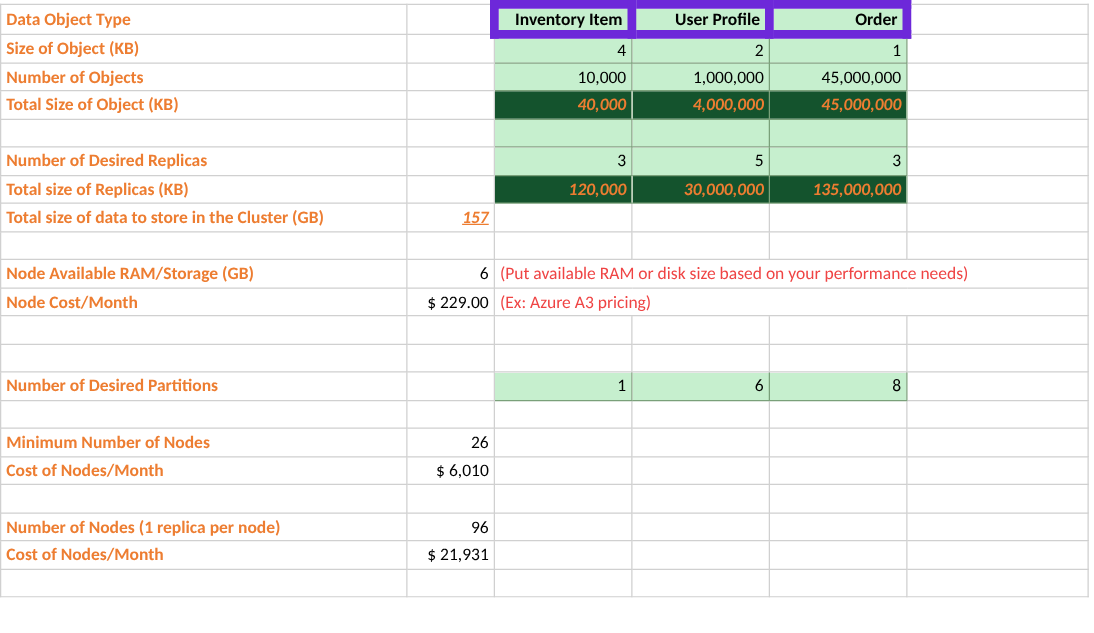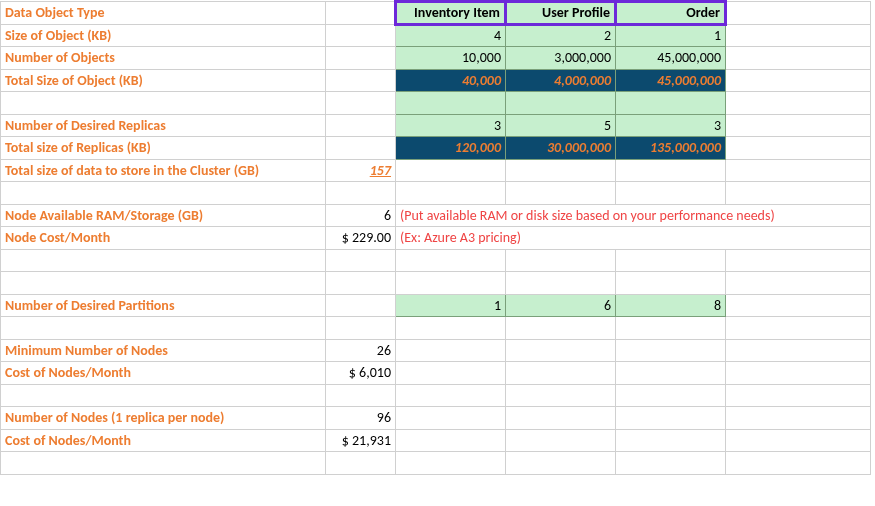--- a/index.html
+++ b/index.html
@@ -32,29 +32,29 @@
   .col-f { width: 145px; }
   .label {
     color: #ed7d31;
     font-weight: bold;
   }
   .right { text-align: right; }
   .hdr {
     background: #c6efce;
     font-weight: bold;
     text-align: right;
-    border: 3px solid #6d28d9;
+    border: 7px solid #6d28d9;
   }
   .inpnum {
     background: #c6efce;
     text-align: right;
     border: 1px solid #7aa07a;
   }
   .calc {
-    background: #0c4a6e;
+    background: #14532d;
     color: #ed7d31;
     font-weight: bold;
     font-style: italic;
     text-align: right;
     border: 1px solid #7aa07a;
   }
   .total-gb {
     color: #ed7d31;
     font-weight: bold;
     font-style: italic;
@@ -105,21 +105,21 @@
     <td class="inpnum">4</td>
     <td class="inpnum">2</td>
     <td class="inpnum">1</td>
     <td></td>
   </tr>
 
   <tr>
     <td class="label">Number of Objects</td>
     <td></td>
     <td class="inpnum">10,000</td>
-    <td class="inpnum">3,000,000</td>
+    <td class="inpnum">1,000,000</td>
     <td class="inpnum">45,000,000</td>
     <td></td>
   </tr>
 
   <tr>
     <td class="label">Total Size of Object (KB)</td>
     <td></td>
     <td class="calc">40,000</td>
     <td class="calc">4,000,000</td>
     <td class="calc">45,000,000</td>

